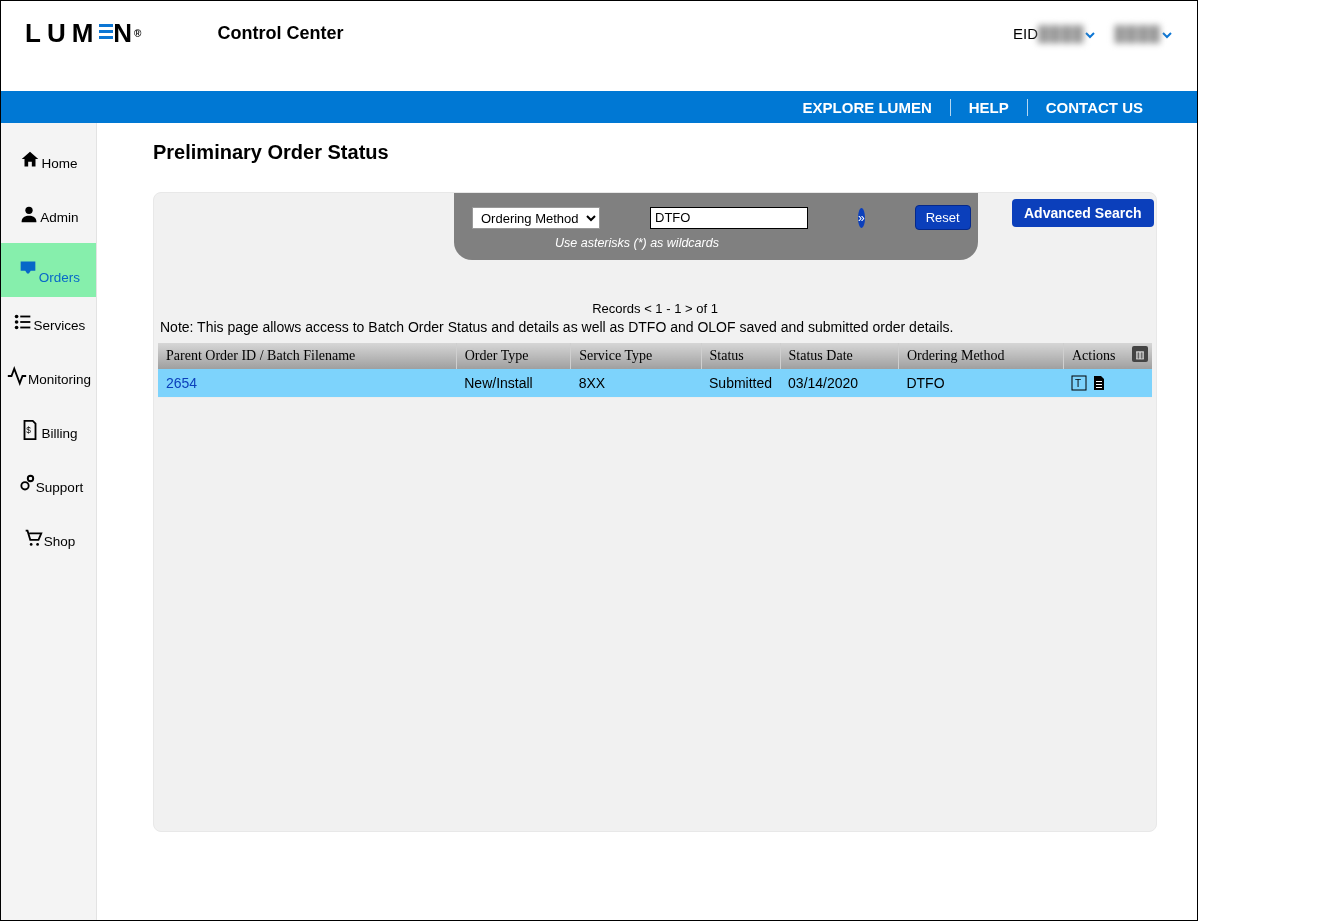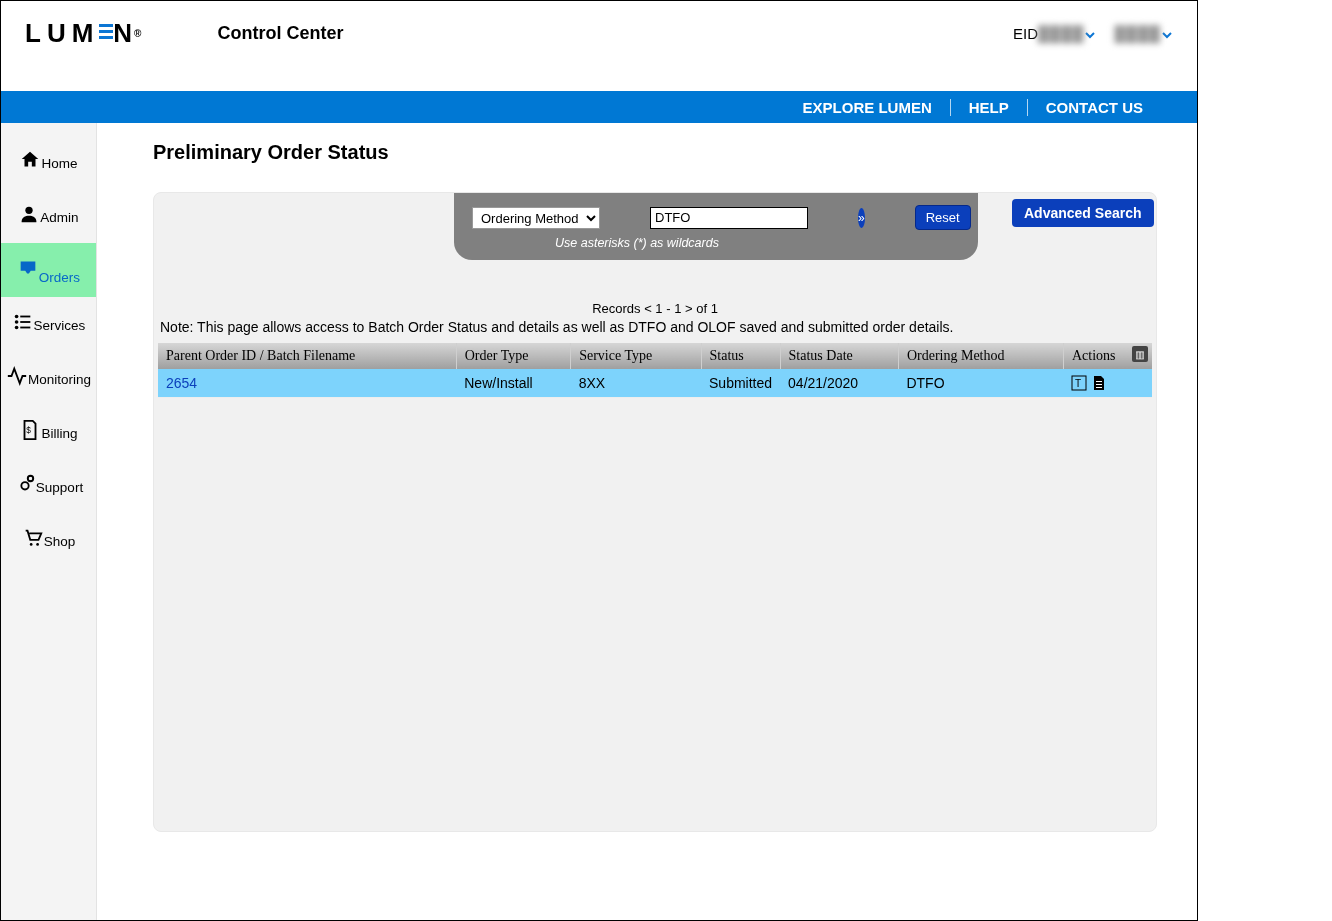--- a/index.html
+++ b/index.html
@@ -207,21 +207,21 @@
                   <span class="col-toggle">▥</span>
                 </th>
               </tr>
             </thead>
             <tbody>
               <tr>
                 <td><span class="link">2654</span></td>
                 <td>New/Install</td>
                 <td>8XX</td>
                 <td>Submitted</td>
-                <td>04/21/2020</td>
+                <td>03/14/2020</td>
                 <td>DTFO</td>
                 <td>
                   <div class="action-icons">
                     <span class="ico">
                         <svg viewBox="0 0 16 16">
                           <rect x="1" y="1" width="14" height="14" fill="none" stroke="#000"></rect>
                           <text x="4" y="12" font-size="10">T</text>
                         </svg>
                       </span>
                     <span class="ico">

